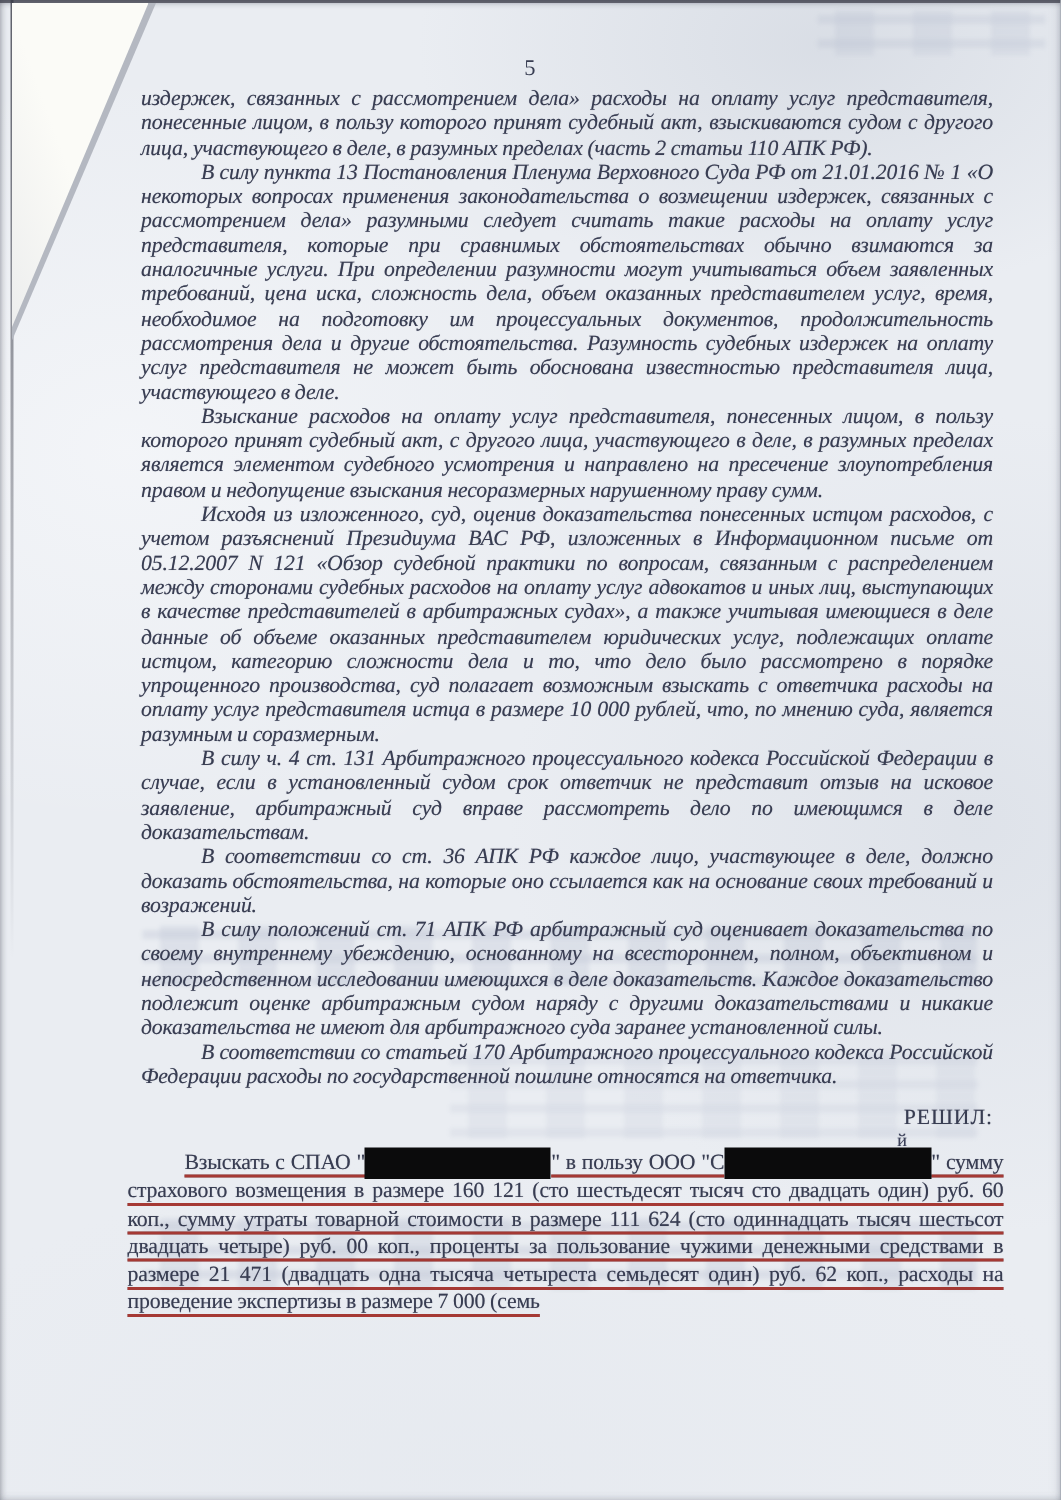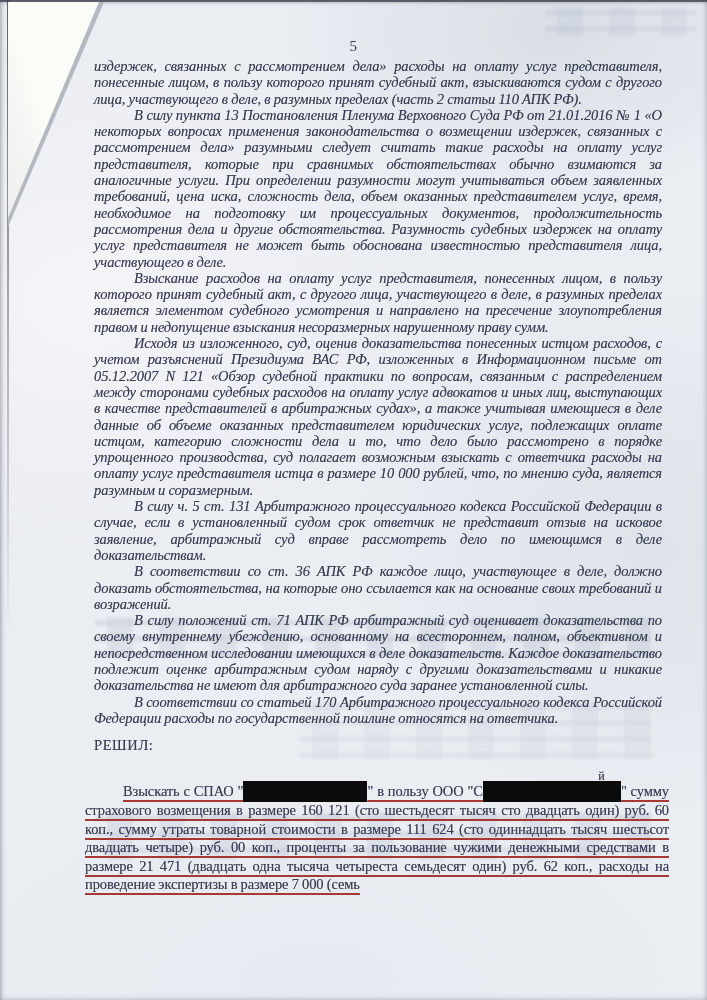--- a/index.html
+++ b/index.html
@@ -31,21 +31,21 @@
     background:linear-gradient(250deg,#fbfbf7 55%,#edeeee 100%);
     clip-path:polygon(0 0,100% 0,0 100%);}
   .pageno{position:absolute;top:38px;left:0;right:0;text-align:center;
     font-size:15px;letter-spacing:.5px;}
   .textcol{position:absolute;left:94px;top:58px;width:568px;
     font-size:14.5px;line-height:16.3px;text-align:justify;
     letter-spacing:-0.1px;word-spacing:-0.3px;
     text-shadow:0 0 .5px rgba(56,61,82,.55);}
   .para{margin:0;text-indent:40px;font-style:italic;}
   .para.first{text-indent:0;}
-  .ruling{margin:11px 0 29px;text-align:left;text-indent:0;letter-spacing:.6px;}
+  .ruling{margin:11px 0 13px;text-align:right;text-indent:0;letter-spacing:.6px;}
   .decision{margin:0 -7px 0 -9px;text-indent:38px;line-height:18.6px;
     text-align:justify;
     text-decoration:underline;
     text-decoration-color:rgba(168,45,38,.88);
     text-decoration-thickness:1.8px;
     text-underline-offset:3.5px;}
   .redact{background:#0b0b0c;color:#0b0b0c;position:relative;
     padding:2px 0 3px;box-decoration-break:clone;}
   .redact.r1{padding-left:62px;padding-right:62px;}
   .redact.r2{padding-left:69px;padding-right:69px;}
@@ -74,21 +74,21 @@
   <div class="ghost ghost-d"></div>
   <div class="ghost ghost-c"></div>
 
   <div class="pageno">5</div>
 
   <div class="textcol">
     <p class="para first">издержек, связанных с рассмотрением дела» расходы на оплату услуг представителя, понесенные лицом, в пользу которого принят судебный акт, взыскиваются судом с другого лица, участвующего в деле, в разумных пределах (часть 2 статьи 110 АПК РФ).</p>
     <p class="para">В силу пункта 13 Постановления Пленума Верховного Суда РФ от 21.01.2016 № 1 «О некоторых вопросах применения законодательства о возмещении издержек, связанных с рассмотрением дела» разумными следует считать такие расходы на оплату услуг представителя, которые при сравнимых обстоятельствах обычно взимаются за аналогичные услуги. При определении разумности могут учитываться объем заявленных требований, цена иска, сложность дела, объем оказанных представителем услуг, время, необходимое на подготовку им процессуальных документов, продолжительность рассмотрения дела и другие обстоятельства. Разумность судебных издержек на оплату услуг представителя не может быть обоснована известностью представителя лица, участвующего в деле.</p>
     <p class="para">Взыскание расходов на оплату услуг представителя, понесенных лицом, в пользу которого принят судебный акт, с другого лица, участвующего в деле, в разумных пределах является элементом судебного усмотрения и направлено на пресечение злоупотребления правом и недопущение взыскания несоразмерных нарушенному праву сумм.</p>
     <p class="para">Исходя из изложенного, суд, оценив доказательства понесенных истцом расходов, с учетом разъяснений Президиума ВАС РФ, изложенных в Информационном письме от 05.12.2007 N 121 «Обзор судебной практики по вопросам, связанным с распределением между сторонами судебных расходов на оплату услуг адвокатов и иных лиц, выступающих в качестве представителей в арбитражных судах», а также учитывая имеющиеся в деле данные об объеме оказанных представителем юридических услуг, подлежащих оплате истцом, категорию сложности дела и то, что дело было рассмотрено в порядке упрощенного производства, суд полагает возможным взыскать с ответчика расходы на оплату услуг представителя истца в размере 10 000 рублей, что, по мнению суда, является разумным и соразмерным.</p>
-    <p class="para">В силу ч. 5 ст. 131 Арбитражного процессуального кодекса Российской Федерации в случае, если в установленный судом срок ответчик не представит отзыв на исковое заявление, арбитражный суд вправе рассмотреть дело по имеющимся в деле доказательствам.</p>
+    <p class="para">В силу ч. 4 ст. 131 Арбитражного процессуального кодекса Российской Федерации в случае, если в установленный судом срок ответчик не представит отзыв на исковое заявление, арбитражный суд вправе рассмотреть дело по имеющимся в деле доказательствам.</p>
     <p class="para">В соответствии со ст. 36 АПК РФ каждое лицо, участвующее в деле, должно доказать обстоятельства, на которые оно ссылается как на основание своих требований и возражений.</p>
     <p class="para">В силу положений ст. 71 АПК РФ арбитражный суд оценивает доказательства по своему внутреннему убеждению, основанному на всестороннем, полном, объективном и непосредственном исследовании имеющихся в деле доказательств. Каждое доказательство подлежит оценке арбитражным судом наряду с другими доказательствами и никакие доказательства не имеют для арбитражного суда заранее установленной силы.</p>
     <p class="para">В соответствии со статьей 170 Арбитражного процессуального кодекса Российской Федерации расходы по государственной пошлине относятся на ответчика.</p>
 
     <p class="ruling">РЕШИЛ:</p>
 
     <p class="decision"><span>Взыскать с СПАО "</span><span class="redact r1"></span><span>" в пользу ООО "С</span><span class="redact r2"><span class="peek">й</span></span><span>" сумму страхового возмещения в размере 160 121 (сто шестьдесят тысяч сто двадцать один) руб. 60 коп., сумму утраты товарной стоимости в размере 111 624 (сто одиннадцать тысяч шестьсот двадцать четыре) руб. 00 коп., проценты за пользование чужими денежными средствами в размере 21 471 (двадцать одна тысяча четыреста семьдесят один) руб. 62 коп., расходы на проведение экспертизы в размере 7 000 (семь</span></p>
   </div>
 </div>
 

